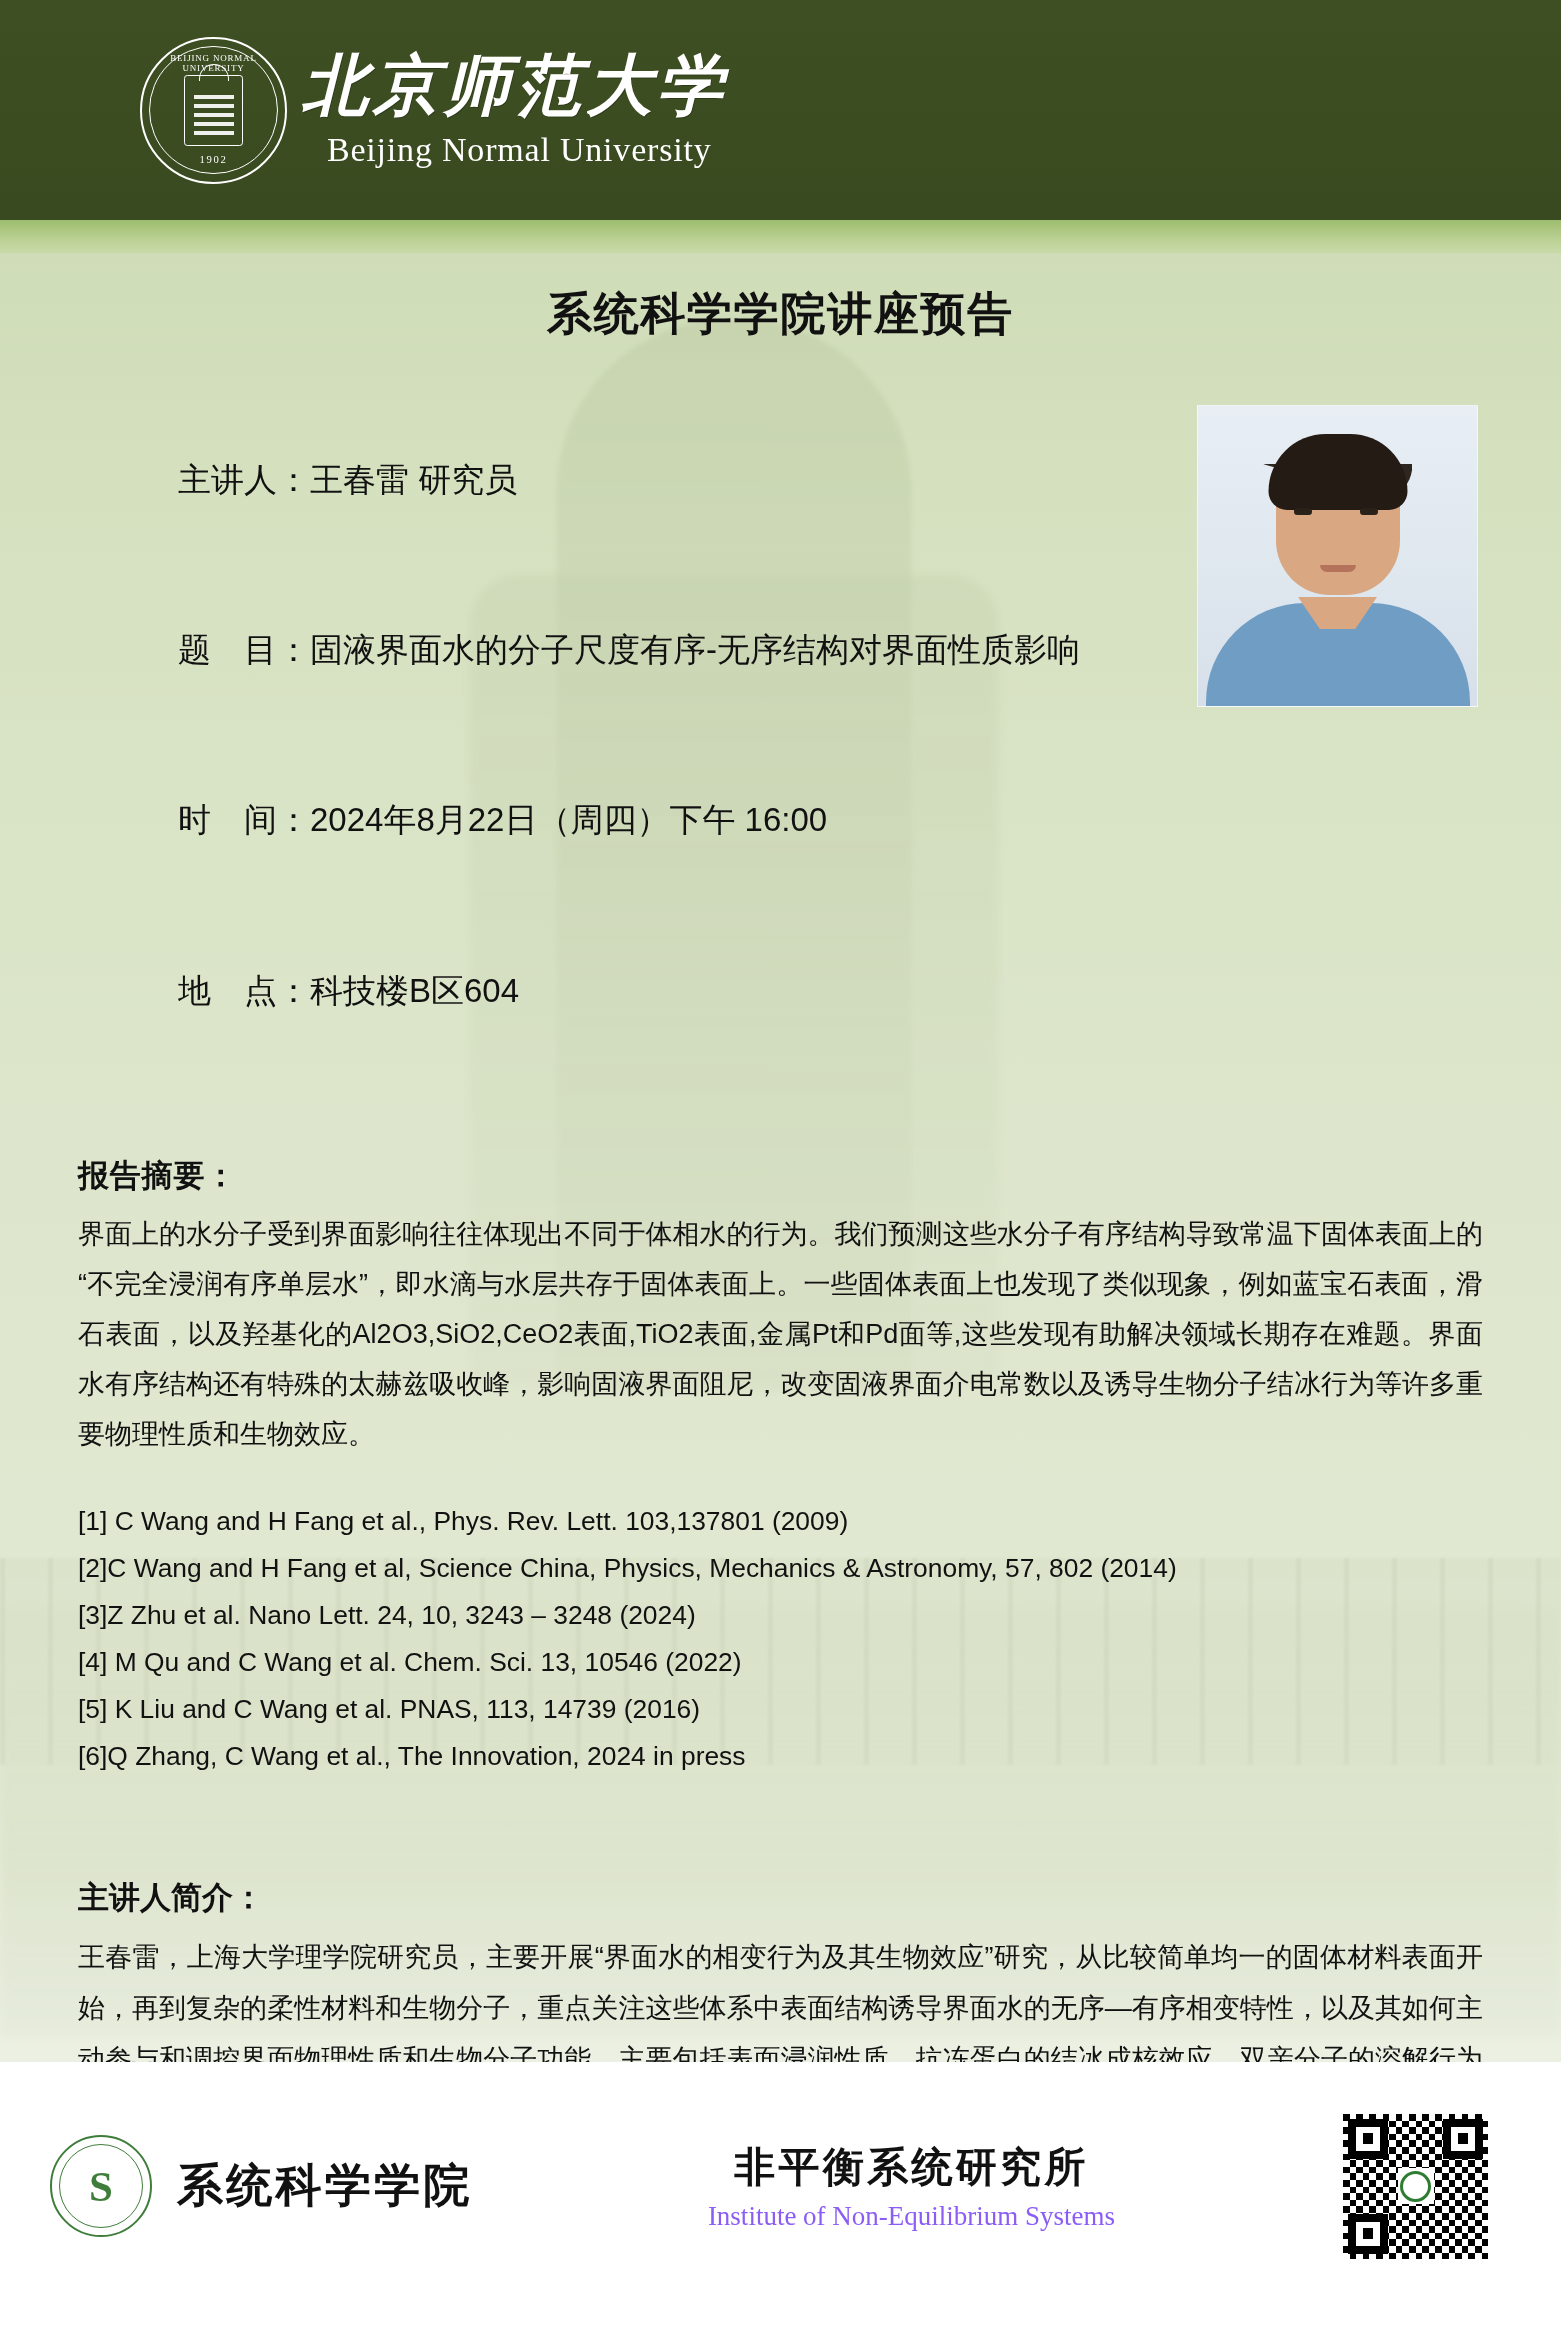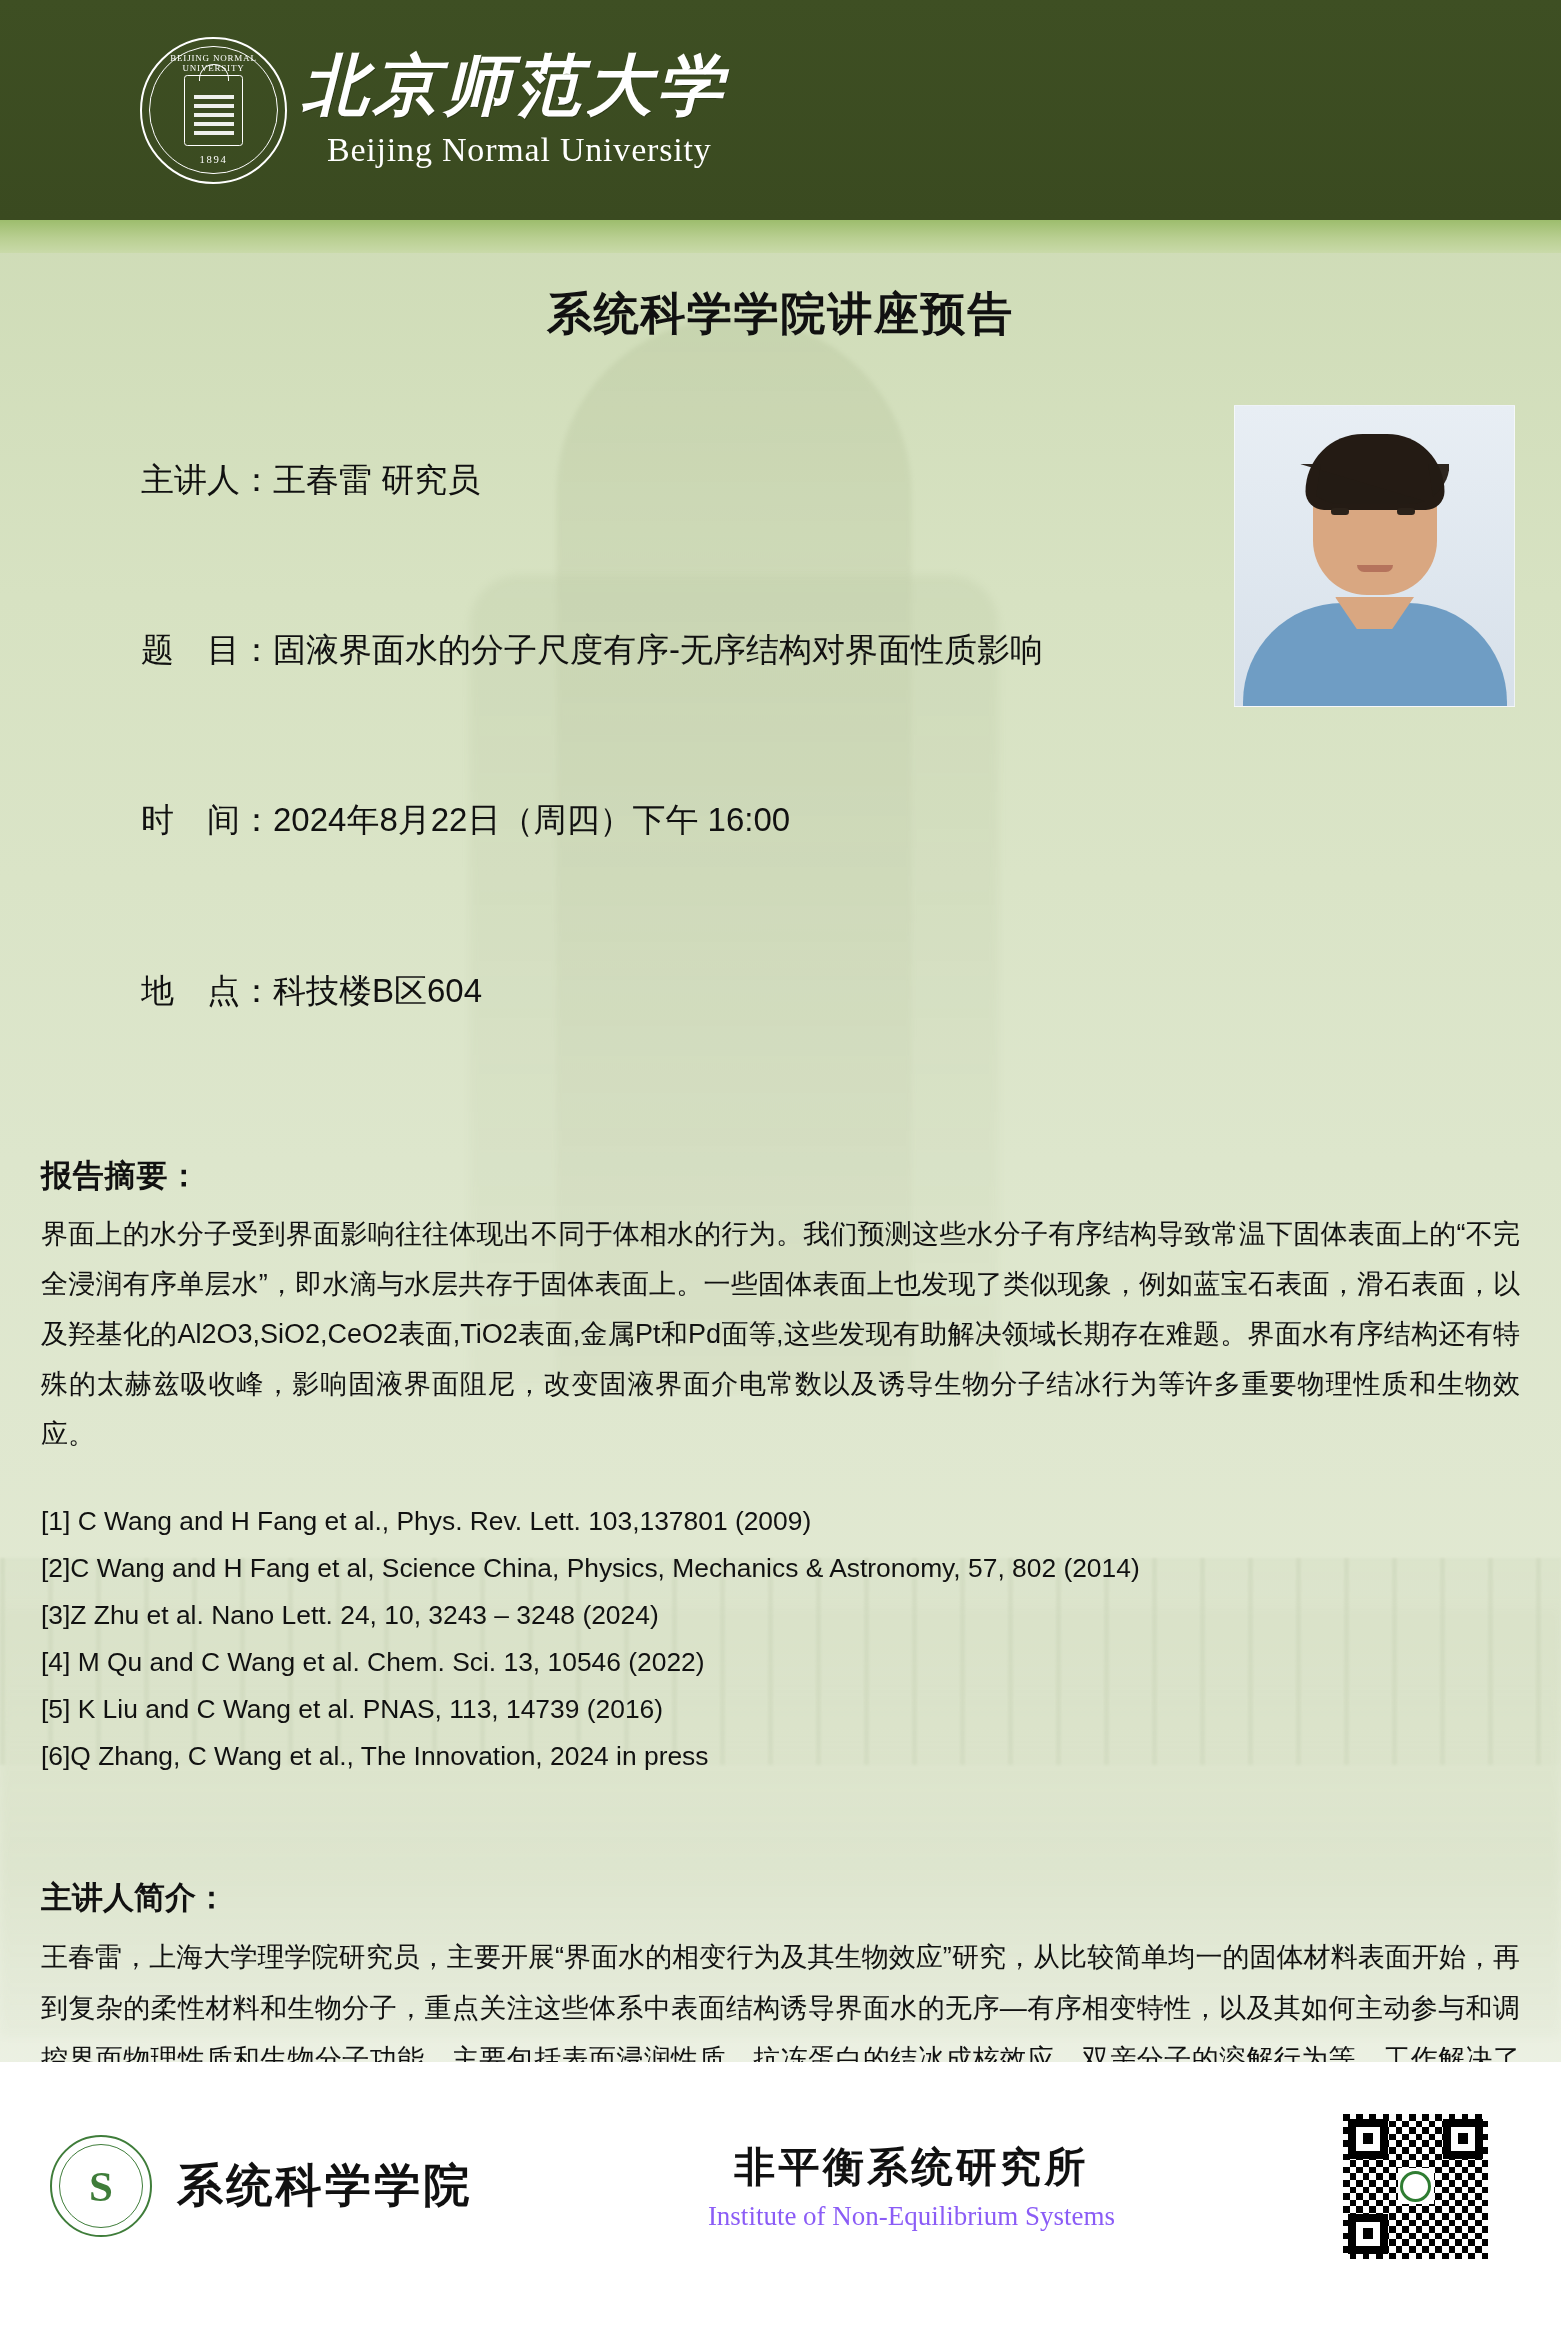--- a/index.html
+++ b/index.html
@@ -162,21 +162,21 @@
     position: absolute;
     left: 0; right: 0;
     top: 0;
     height: 33px;
     background: linear-gradient(180deg, #9dbd6d 0%, #b9cf92 55%, #c9daa9 100%);
   }
 
   .content {
     position: relative;
     z-index: 3;
-    padding: 0 41px;
+    padding: 0 78px;
   }
 
   .poster-title {
     text-align: center;
     font-family: "Liberation Sans", sans-serif;
     font-weight: 700;
     font-size: 45px;
     color: #111;
     letter-spacing: 1.7px;
     margin-top: 64px;
@@ -421,21 +421,21 @@
 </style>
 </head>
 <body>
 
 <div class="header">
   <div class="header-seal">
     <div class="seal-text-top">BEIJING NORMAL UNIVERSITY</div>
     <div class="seal-inner">
       <div class="seal-inner-bars"></div>
     </div>
-    <div class="seal-text-bottom">1894</div>
+    <div class="seal-text-bottom">1902</div>
   </div>
   <div class="header-titles">
     <div class="header-cn">北京师范大学</div>
     <div class="header-en">Beijing Normal University</div>
   </div>
 </div>
 
 <div class="poster-body">
 
   <div class="green-band"></div>

